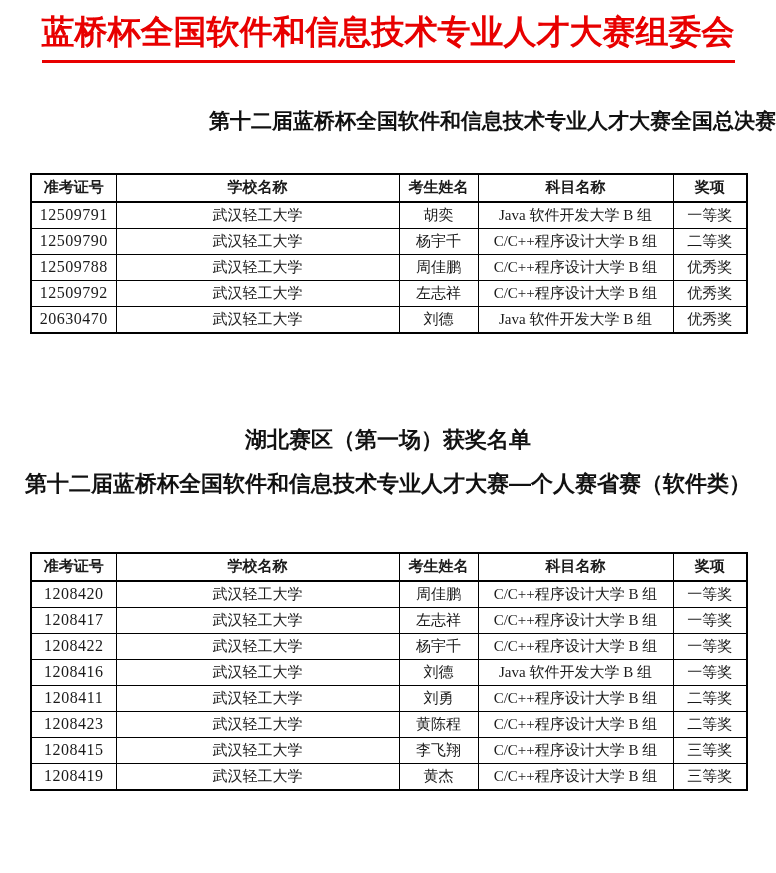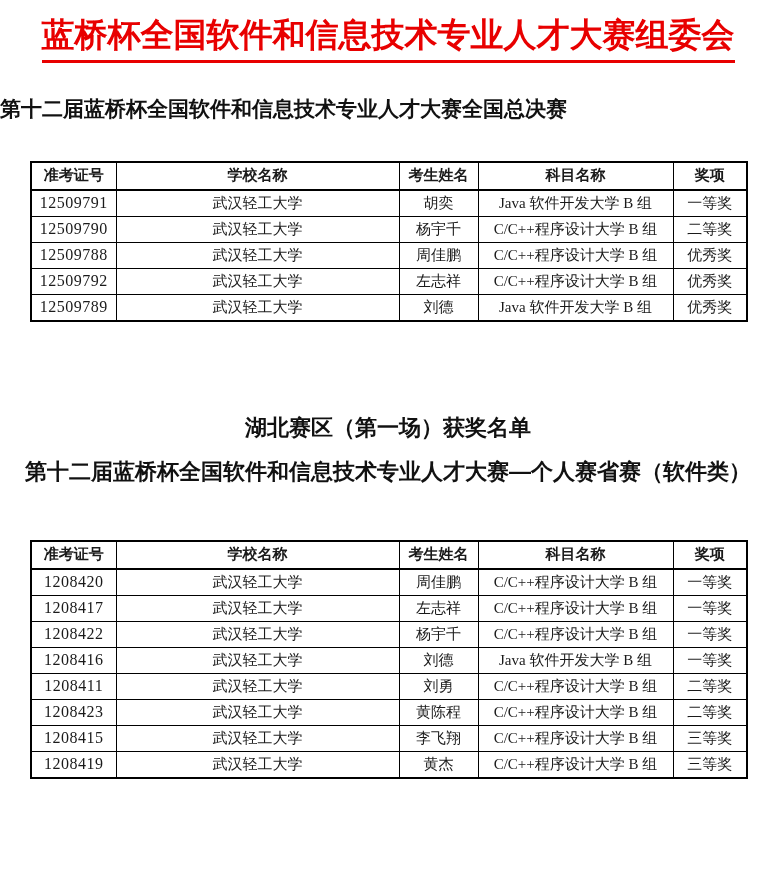--- a/index.html
+++ b/index.html
@@ -21,35 +21,35 @@
     background: #ffffff;
   }
 
   
   .org-title-wrap {
     text-align: center;
     padding-top: 16px;
   }
   .org-title {
     display: inline-block;
-    font-family: Liberation Sans, sans-serif;
+    font-family: Liberation Mono, monospace;
     font-weight: bold;
     font-size: 33px;
     letter-spacing: 0px;
     color: #e80000;
     border-bottom: 3px solid #e80000;
     padding-bottom: 6px;
     line-height: 1.15;
     white-space: nowrap;
   }
 
   
   .finals-title-wrap {
-    text-align: left;
-    margin-top: 32px;
+    text-align: right;
+    margin-top: 44px;
   }
   .finals-title {
     display: inline-block;
     font-family: "Liberation Sans", "DejaVu Sans", sans-serif;
     font-weight: bold;
     font-size: 21px;
     color: #111111;
     white-space: nowrap;
   }
 
@@ -165,21 +165,21 @@
           <td>优秀奖</td>
         </tr>
         <tr>
           <td>12509792</td>
           <td>武汉轻工大学</td>
           <td>左志祥</td>
           <td>C/C++程序设计大学 B 组</td>
           <td>优秀奖</td>
         </tr>
         <tr>
-          <td>12509789</td>
+          <td>20630470</td>
           <td>武汉轻工大学</td>
           <td>刘德</td>
           <td>Java 软件开发大学 B 组</td>
           <td>优秀奖</td>
         </tr>
       </tbody>
   </table>
 
   <div class="provincial-title-wrap">
     <span class="provincial-title-line">湖北赛区（第一场）获奖名单</span>

